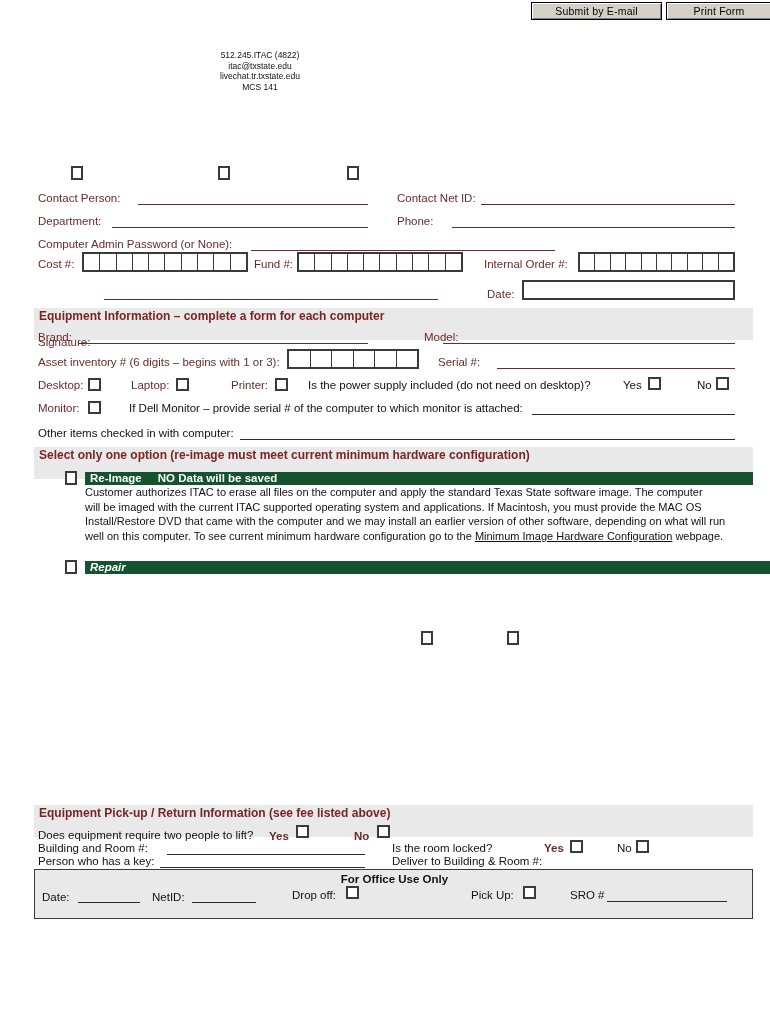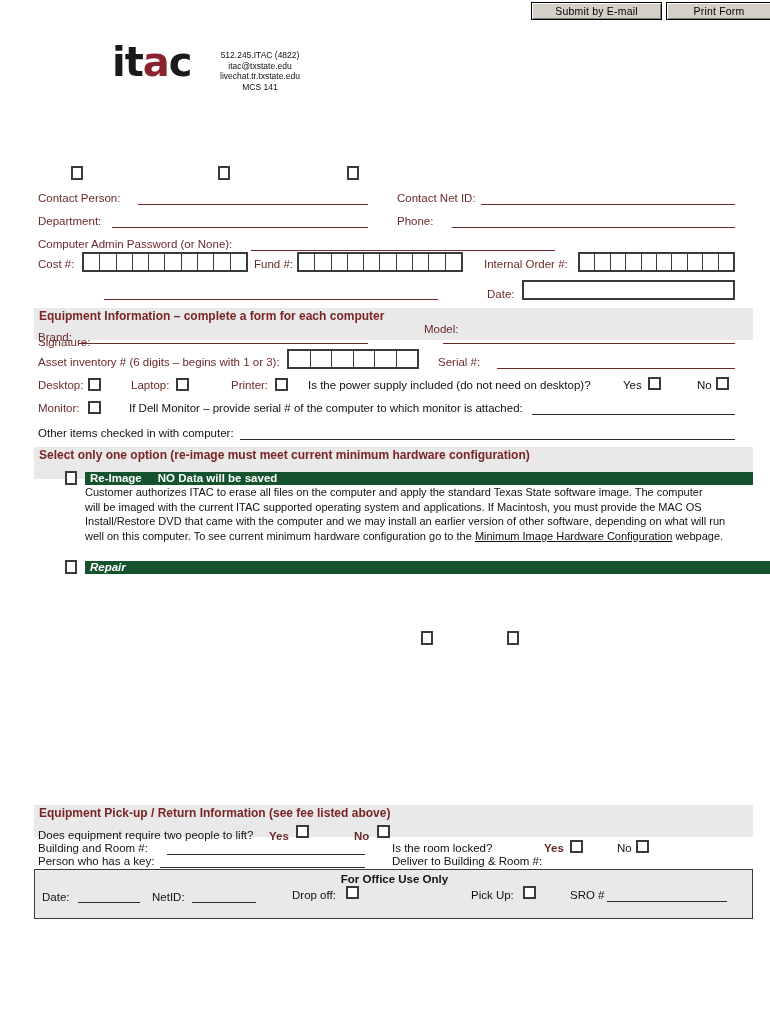--- a/index.html
+++ b/index.html
@@ -192,21 +192,20 @@
 <body>
 
 <div class="page">
 
   <div class="topbar">
     <div class="pdfbtn" id="btn-submit">Submit by E-mail</div>
     <div class="pdfbtn" id="btn-print">Print Form</div>
   </div>
 
   <div class="logo-wrap">
-    <div class="logo-itac"><span>it</span><span class="a">a</span><span>c</span></div>
     <div class="logo-contact">
       <div>512.245.ITAC (4822)</div>
       <div>itac@txstate.edu</div>
       <div>livechat.tr.txstate.edu</div>
       <div>MCS 141</div>
     </div>
   </div>
 
   <div class="cbx cbx-lg" style="left:71px; top:166px;"></div>
   <div class="cbx cbx-lg" style="left:218px; top:166px;"></div>
@@ -273,21 +272,21 @@
   <div class="rule" style="left:104px; top:299px; width:334px;"></div>
 
   <div class="lbl" style="left:487px; top:288px;">Date:</div>
   <div class="boxfield" style="left:522px; top:280px; width:213px; height:20px;"></div>
 
   <div class="secbar" style="top:308px;">Equipment Information – complete a form for each computer</div>
 
   <div class="lbl" style="left:38px; top:331px;">Brand:</div>
   <div class="rule" style="left:78px; top:343px; width:290px;"></div>
 
-  <div class="lbl" style="left:392px; top:323px;padding-left:32px;">Model:</div>
+  <div class="lbl" style="left:392px; top:331px;padding-left:32px;">Model:</div>
   <div class="rule" style="left:443px; top:343px; width:292px;"></div>
 
   <div class="lbl" style="left:38px; top:356px;">Asset inventory # (6 digits – begins with 1 or 3):</div>
   <div class="comb" style="left:287px; top:349px; width:132px;">
       <i></i>
       <i></i>
       <i></i>
       <i></i>
       <i></i>
       <i></i>

